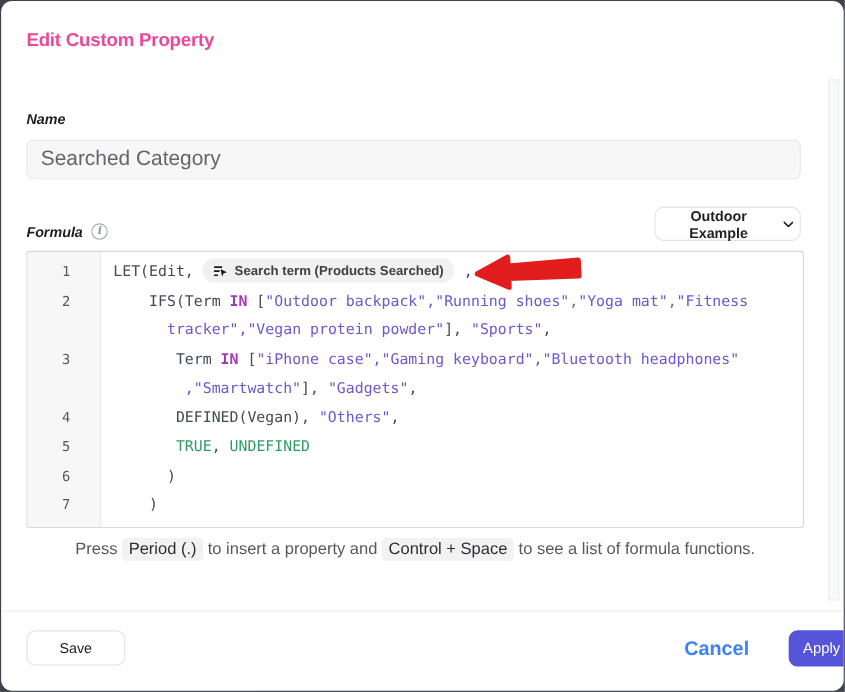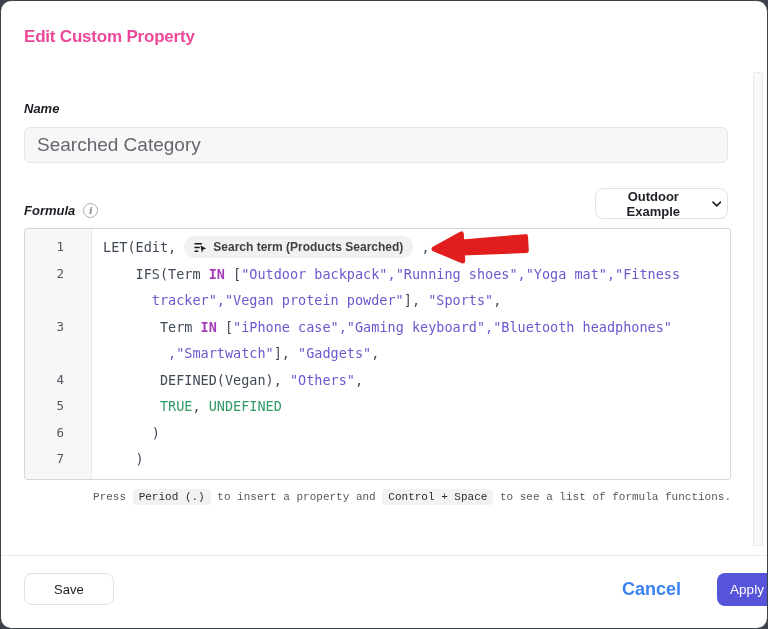--- a/index.html
+++ b/index.html
@@ -59,22 +59,22 @@
   .seg-s{color:var(--code-s)} .seg-g{color:var(--code-g)}
   .chip{
     display:inline-flex;align-items:center;gap:6px;height:22px;padding:0 10px;
     background:#f1f1f2;border-radius:11px;vertical-align:middle;position:relative;top:-1px;
     font-family:"Liberation Sans",sans-serif;font-size:12px;font-weight:600;color:#404040;
     cursor:pointer;
   }
   .red-arrow{position:absolute;left:430px;top:228px;width:99px;height:35px;
     transform:rotate(-3deg);pointer-events:none;}
   .hint{
-    position:absolute;left:23px;top:490px;width:707px;text-align:right;
-    font-size:11px;color:#55595f;font-family:Liberation Mono, monospace;
+    position:absolute;left:23px;top:490px;width:707px;text-align:center;
+    font-size:15px;color:#55595f;
   }
   .kbd{background:#f2f2f3;border-radius:4px;padding:2px 6px;color:#2a2d32;font-weight:500}
   .footer-divider{position:absolute;left:0;top:554px;width:100%;height:1px;background:#ebebed}
   .btn{font-family:inherit;cursor:pointer}
   .save-btn{
     position:absolute;left:23px;top:572px;height:32px;padding:0 29px;
     background:#fff;border:1px solid #e1e1e3;border-radius:8px;
     font-size:13px;font-weight:500;color:#1b1e23;
   }
   .cancel-btn{

